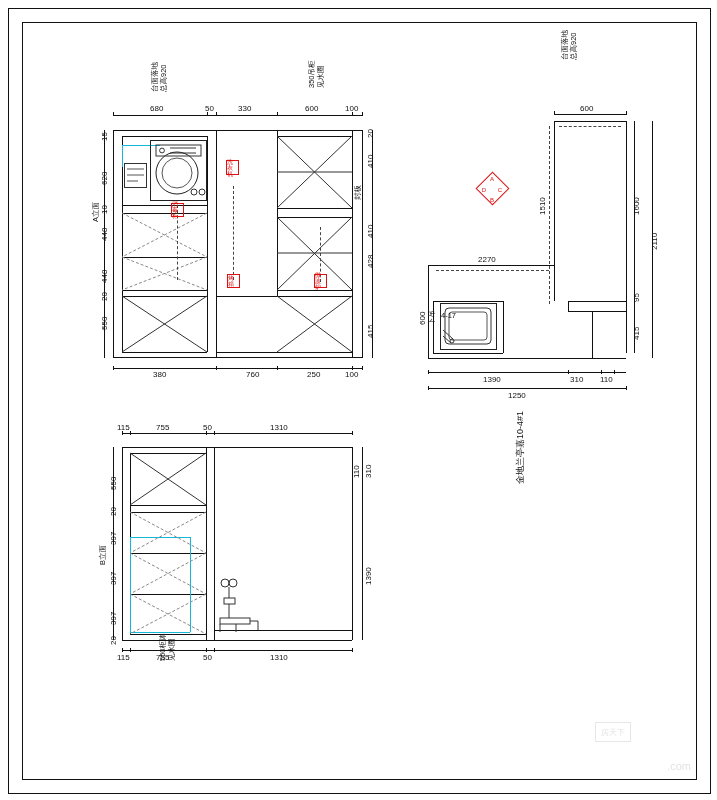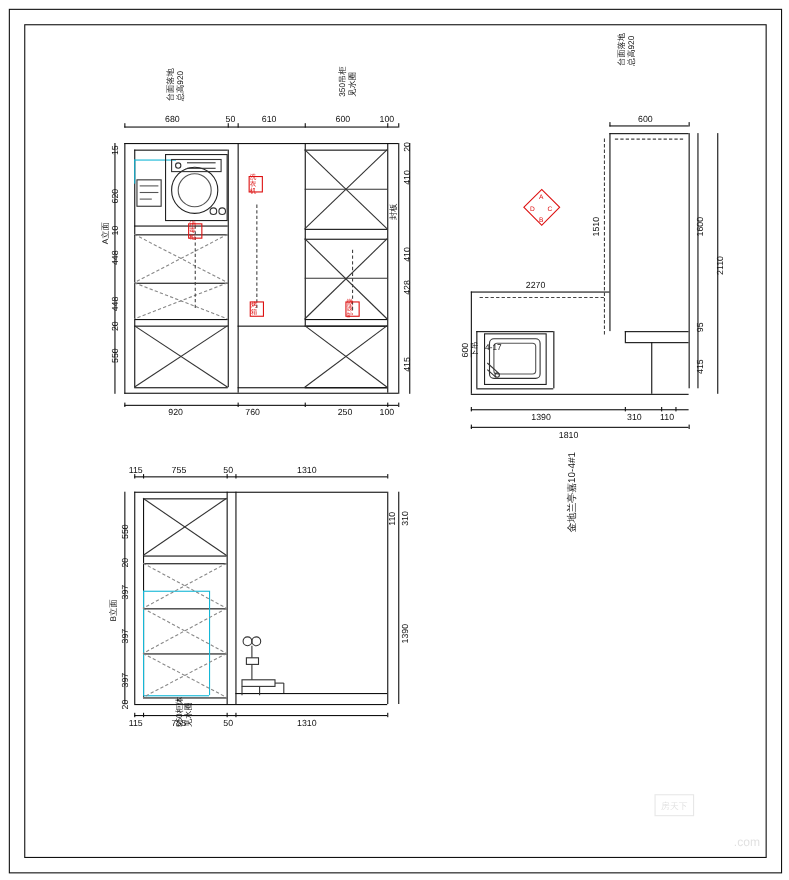--- a/index.html
+++ b/index.html
@@ -134,32 +134,32 @@
 
     <div class="ln h" style="left:113px;top:115px;width:249px;"></div>
     <div class="tick" style="left:113px;top:112px;"></div>
     <div class="tick" style="left:207px;top:112px;"></div>
     <div class="tick" style="left:216px;top:112px;"></div>
     <div class="tick" style="left:277px;top:112px;"></div>
     <div class="tick" style="left:352px;top:112px;"></div>
     <div class="tick" style="left:362px;top:112px;"></div>
     <div class="dim" style="left:150px;top:104px;">680</div>
     <div class="dim" style="left:205px;top:104px;">50</div>
-    <div class="dim" style="left:238px;top:104px;">610</div>
+    <div class="dim" style="left:238px;top:104px;">330</div>
     <div class="dim" style="left:305px;top:104px;">600</div>
     <div class="dim" style="left:345px;top:104px;">100</div>
 
     <div class="ln h" style="left:113px;top:368px;width:249px;"></div>
     <div class="tick" style="left:113px;top:366px;"></div>
     <div class="tick" style="left:216px;top:366px;"></div>
     <div class="tick" style="left:277px;top:366px;"></div>
     <div class="tick" style="left:352px;top:366px;"></div>
     <div class="tick" style="left:362px;top:366px;"></div>
-    <div class="dim" style="left:153px;top:370px;">920</div>
-    <div class="dim" style="left:223px;top:370px;">760</div>
+    <div class="dim" style="left:153px;top:370px;">380</div>
+    <div class="dim" style="left:246px;top:370px;">760</div>
     <div class="dim" style="left:307px;top:370px;">250</div>
     <div class="dim" style="left:345px;top:370px;">100</div>
 
     <div class="ln v" style="left:104px;top:130px;height:228px;"></div>
     <div class="dim rot" style="left:100px;top:141px;">15</div>
     <div class="dim rot" style="left:100px;top:185px;">620</div>
     <div class="dim rot" style="left:100px;top:214px;">10</div>
     <div class="dim rot" style="left:100px;top:241px;">448</div>
     <div class="dim rot" style="left:100px;top:283px;">448</div>
     <div class="dim rot" style="left:100px;top:301px;">20</div>
@@ -240,21 +240,21 @@
     <div class="tick" style="left:428px;top:370px;"></div>
     <div class="tick" style="left:568px;top:370px;"></div>
     <div class="tick" style="left:601px;top:370px;"></div>
     <div class="tick" style="left:614px;top:370px;"></div>
     <div class="ln h" style="left:428px;top:388px;width:198px;"></div>
     <div class="tick" style="left:428px;top:386px;"></div>
     <div class="tick" style="left:626px;top:386px;"></div>
     <div class="dim" style="left:483px;top:375px;">1390</div>
     <div class="dim" style="left:570px;top:375px;">310</div>
     <div class="dim" style="left:600px;top:375px;">110</div>
-    <div class="dim" style="left:508px;top:391px;">1810</div>
+    <div class="dim" style="left:508px;top:391px;">1250</div>
 
     <div class="lbl rot" style="left:560px;top:60px;">台面落地</div>
     <div class="lbl rot" style="left:569px;top:60px;">总高920</div>
   </div>
 
   <div>
 
     <div class="ln h" style="left:122px;top:447px;width:230px;"></div>
     <div class="ln h" style="left:122px;top:640px;width:230px;"></div>
     <div class="ln v" style="left:122px;top:447px;height:193px;"></div>

